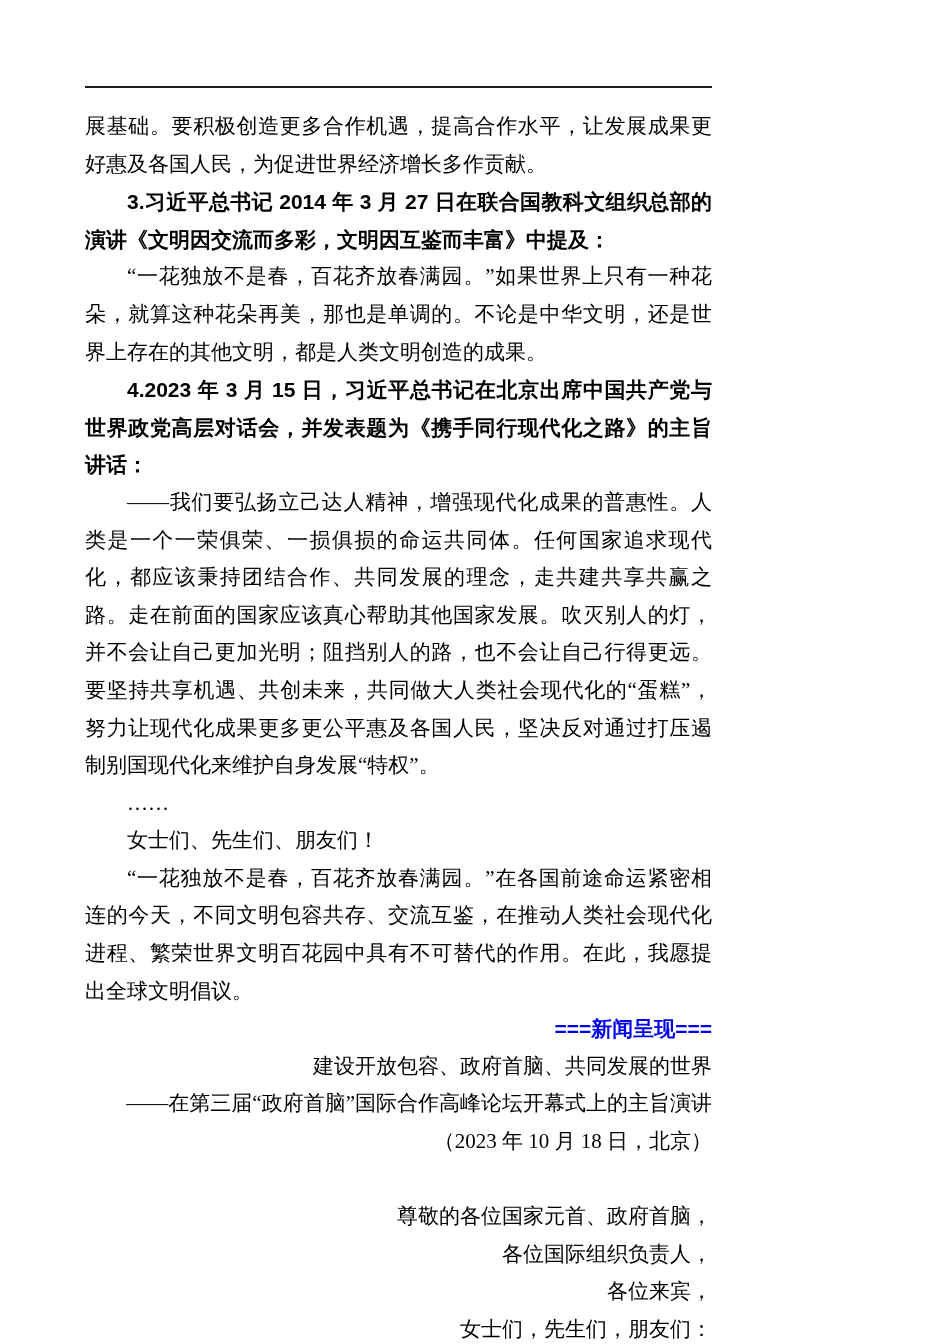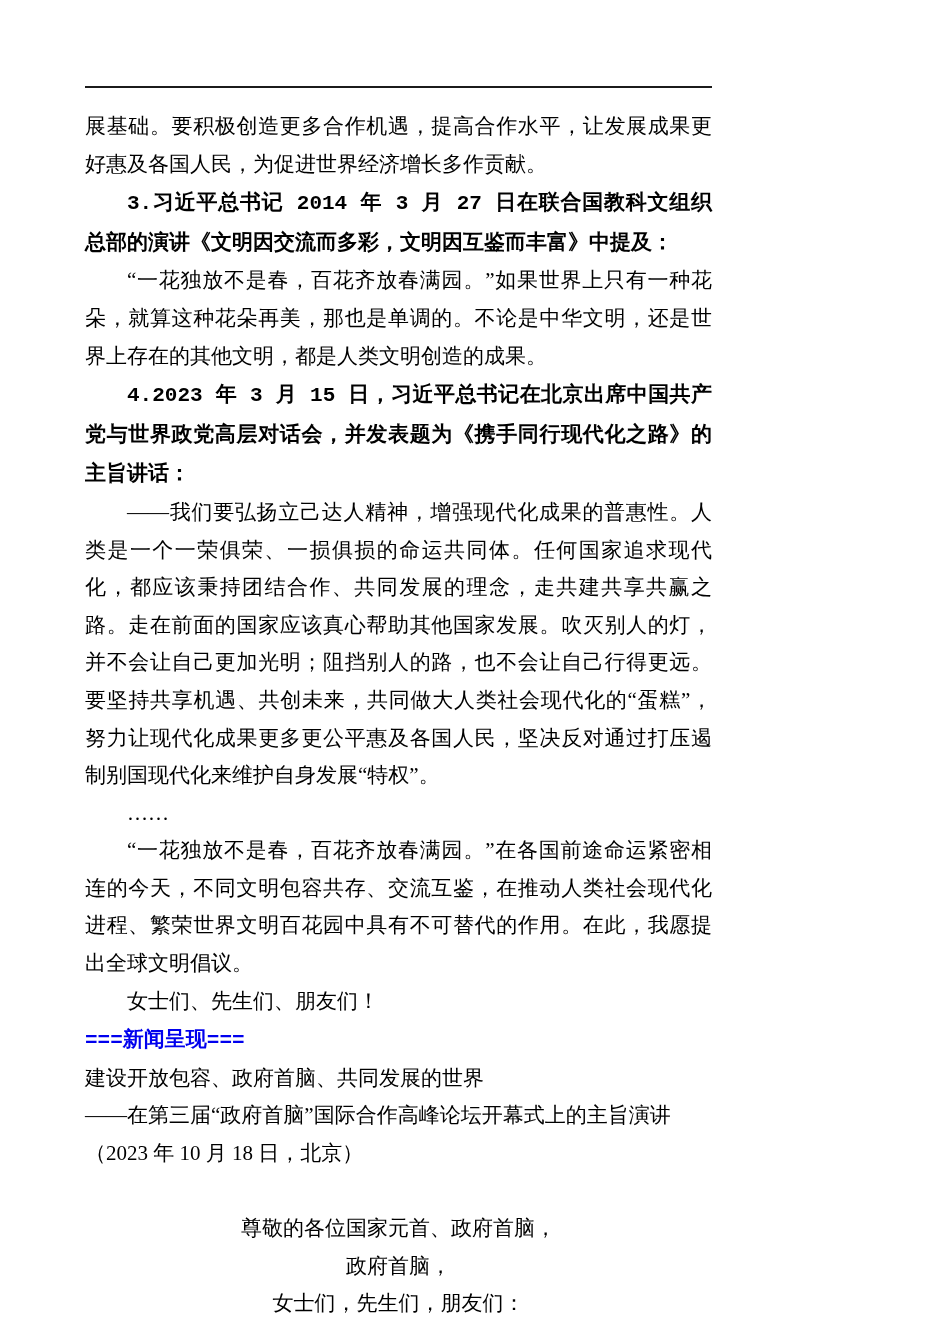--- a/index.html
+++ b/index.html
@@ -24,53 +24,54 @@
     line-height:37.6px;
     text-align:justify;
   }
   .para{margin:0;padding:0;}
   .para.indent{text-indent:2em;}
   .para.heading{
     font-family:"Liberation Sans","DejaVu Sans",sans-serif;
     font-weight:bold;
   }
   .para.center,.para.center-blue{
-    text-align:left;
+    text-align:right;
     text-indent:0;
   }
   .para.center-blue{
     font-family:"Liberation Sans","DejaVu Sans",sans-serif;
     font-weight:bold;
   }
   .para.blank{min-height:37.6px;}
   .run.u{
     text-decoration-thickness:1.5px;
     text-underline-offset:6px;
   }
-  .run.bold{font-weight:bold;font-family:Liberation Mono, monospace;}
+  .run.bold{font-weight:bold;}
   
   .para.body-kai{font-family:"Liberation Serif","DejaVu Serif",serif;}
-  .para.body-song{font-family:"Liberation Serif","DejaVu Serif",serif;text-align:center;}
+  .para.body-song{font-family:"Liberation Serif","DejaVu Serif",serif;text-align:right;}
 </style>
 </head>
 <body>
 
 <div class="page">
   <div class="page-header"></div>
   <div class="doc-body" id="doc-body">
       <p class="para body-kai"><span class="run">展基础。要积极创造更多合作机遇，提高合作水平，让发展成果更好惠及各国人民，为促进世界经济增长多作贡献。</span></p>
       <p class="para heading indent"><span class="run bold">3.习近平总书记 2014 年 3 月 27 日在联合国教科文组织总部的演讲《文明因交流而多彩，文明因互鉴而丰富》中提及：</span></p>
       <p class="para body-kai indent"><span class="run u">“一花独放不是春，百花齐放春满园。”</span><span class="run">如果世界上只有一种花朵，就算这种花朵再美，那也是单调的。不论是中华文明，还是世界上存在的其他文明，都是人类文明创造的成果。</span></p>
       <p class="para heading indent"><span class="run bold">4.2023 年 3 月 15 日，习近平总书记在北京出席中国共产党与世界政党高层对话会，并发表题为《携手同行现代化之路》的主旨讲话：</span></p>
       <p class="para body-kai indent"><span class="run">——我们要弘扬立己达人精神，增强现代化成果的普惠性。人类是一个一荣俱荣、一损俱损的命运共同体。任何国家追求现代化，都应该秉持团结合作、共同发展的理念，走共建共享共赢之路。走在前面的国家应该真心帮助其他国家发展。</span><span class="run u">吹灭别人的灯，并不会让自己更加光明；阻挡别人的路，也不会让自己行得更远。</span><span class="run">要坚持共享机遇、共创未来，共同做大人类社会现代化的“蛋糕”，努力让现代化成果更多更公平惠及各国人民，坚决反对通过打压遏制别国现代化来维护自身发展“特权”。</span></p>
       <p class="para body-kai indent"><span class="run">……</span></p>
+      <p class="para body-kai indent"><span class="run">女士们、先生们、朋友们！</span></p>
       <p class="para body-kai indent"><span class="run u">“一花独放不是春，百花齐放春满园。”</span><span class="run">在各国前途命运紧密相连的今天，不同文明包容共存、交流互鉴，在推动人类社会现代化进程、繁荣世界文明百花园中具有不可替代的作用。在此，我愿提出全球文明倡议。</span></p>
-      <p class="para body-kai indent"><span class="run">女士们、先生们、朋友们！</span></p>
       <p class="para center-blue"><span class="run bold" style="color: rgb(0, 0, 238);">===新闻呈现===</span></p>
       <p class="para center"><span class="run">建设开放包容、政府首脑、共同发展的世界</span></p>
       <p class="para center"><span class="run">——在第三届“政府首脑”国际合作高峰论坛开幕式上的主旨演讲</span></p>
       <p class="para center"><span class="run">（2023 年 10 月 18 日，北京）</span></p>
       <p class="para blank">&nbsp;</p>
       <p class="para body-song"><span class="run">尊敬的各位国家元首、政府首脑，</span></p>
-      <p class="para body-song"><span class="run">政府首脑，</span></p>
+      <p class="para body-song"><span class="run">各位国际组织负责人，</span></p>
+      <p class="para body-song"><span class="run">各位来宾，</span></p>
       <p class="para body-song"><span class="run">女士们，先生们，朋友们：</span></p>
     </div>
 </div>
 
 </body></html>

